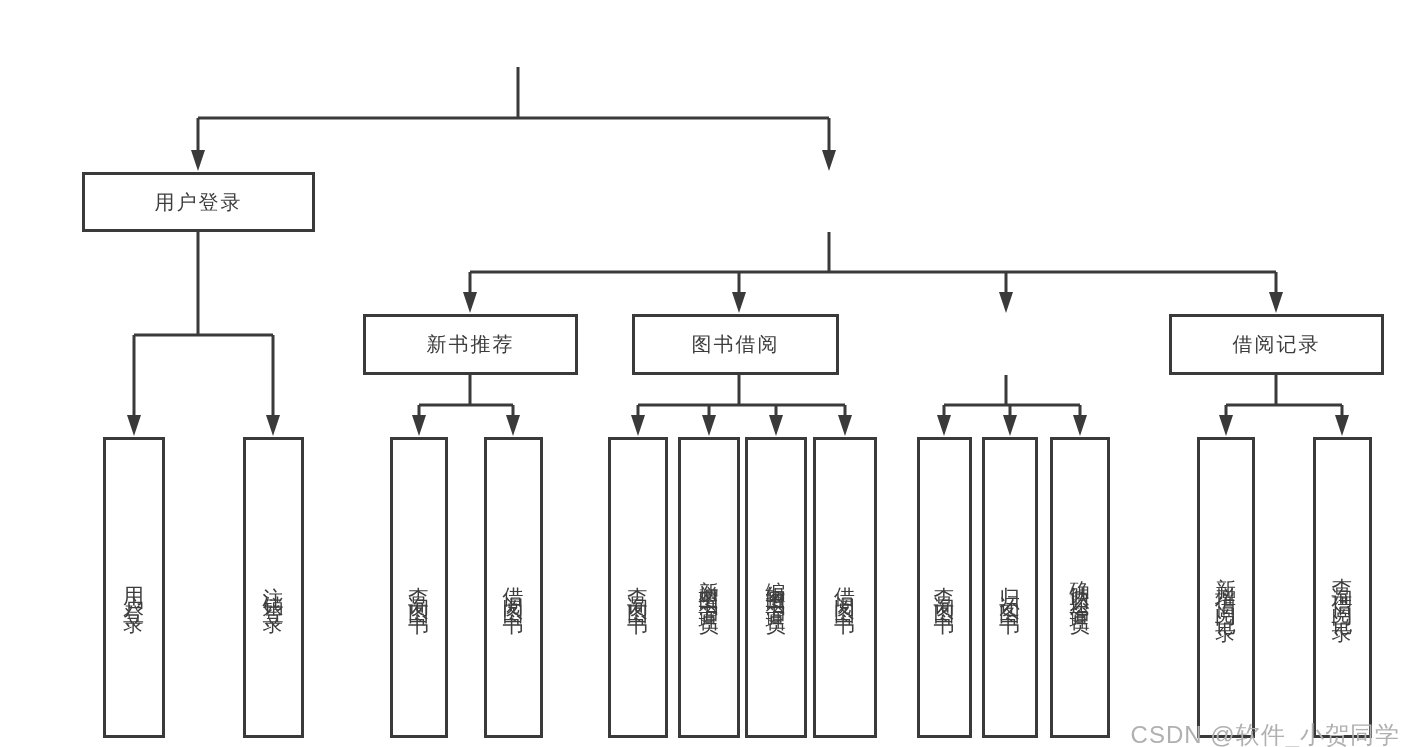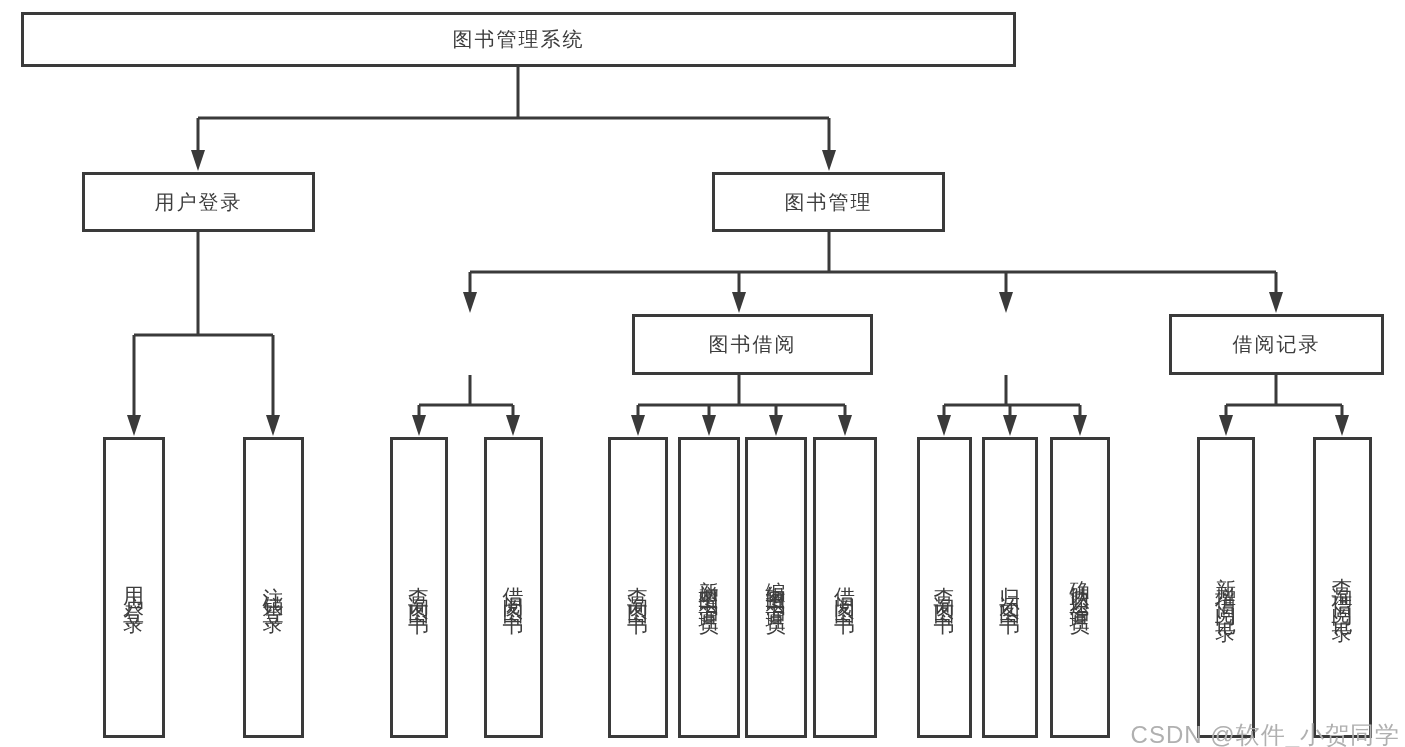--- a/index.html
+++ b/index.html
@@ -88,32 +88,29 @@
       <polygon points="769,415 783,415 776,436"></polygon>
       <polygon points="838,415 852,415 845,436"></polygon>
       <polygon points="937,415 951,415 944,436"></polygon>
       <polygon points="1003,415 1017,415 1010,436"></polygon>
       <polygon points="1073,415 1087,415 1080,436"></polygon>
       <polygon points="1219,415 1233,415 1226,436"></polygon>
       <polygon points="1335,415 1349,415 1342,436"></polygon>
     </g>
   </svg>
 
-  <div class="box" style="left:21px; top:12px; width:995px; height:55px">
-    <span class="hlbl">图书管理系统</span>
-  </div>
 
   <div class="box" style="left:82px; top:172px; width:233px; height:60px">
     <span class="hlbl">用户登录</span>
   </div>
-  <div class="box" style="left:712px; top:172px; width:233px; height:60px">
-    <span class="hlbl">图书管理</span>
+
+  <div class="box" style="left:363px; top:314px; width:215px; height:61px">
+    <span class="hlbl">新书推荐</span>
   </div>
-
-  <div class="box" style="left:632px; top:314px; width:241px; height:61px">
+  <div class="box" style="left:632px; top:314px; width:207px; height:61px">
     <span class="hlbl">图书借阅</span>
   </div>
   <div class="box" style="left:1169px; top:314px; width:215px; height:61px">
     <span class="hlbl">借阅记录</span>
   </div>
 
   <div class="box" style="left:103px; top:437px; width:62px; height:301px">
     <span class="vlbl">用户登录</span>
   </div>
   <div class="box" style="left:243px; top:437px; width:61px; height:301px">

